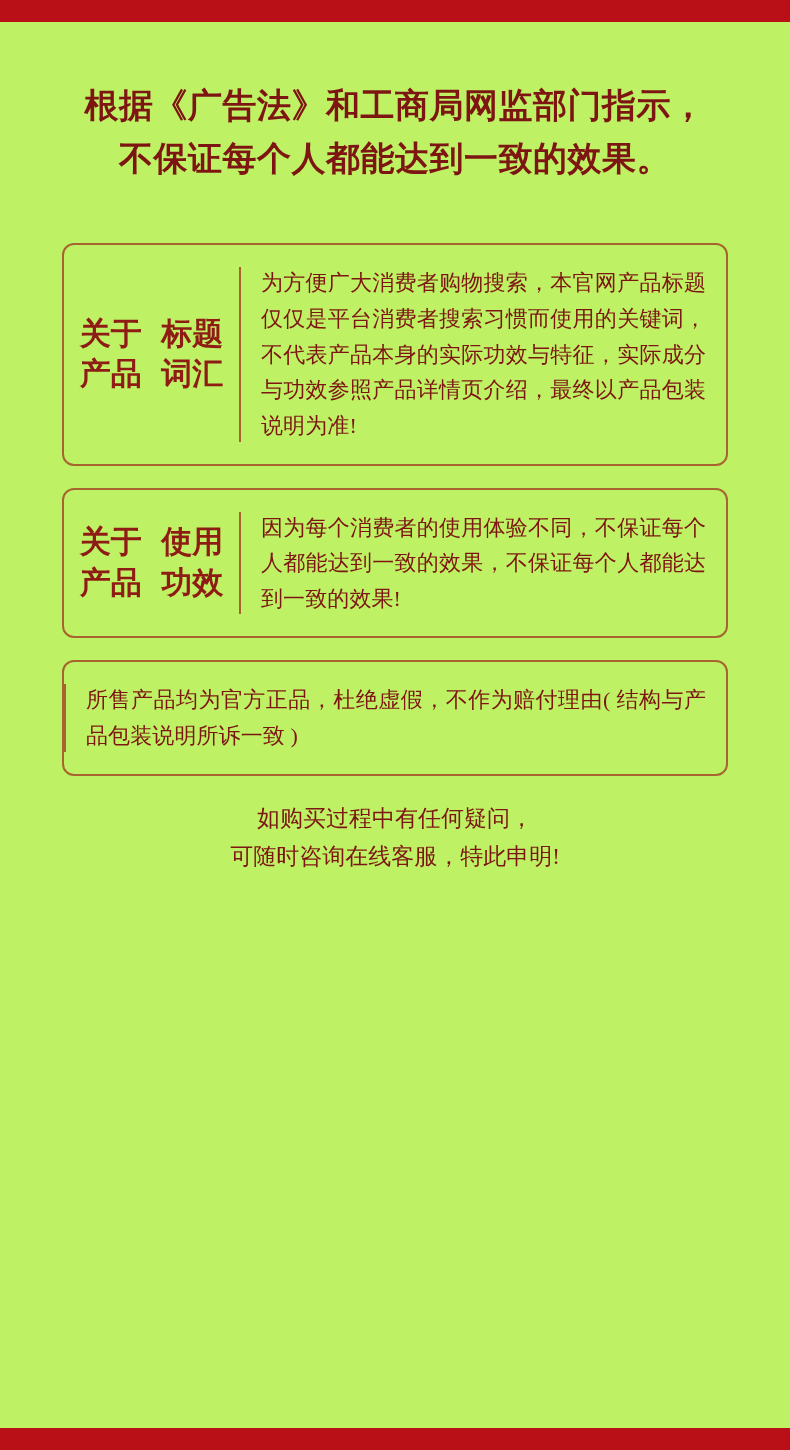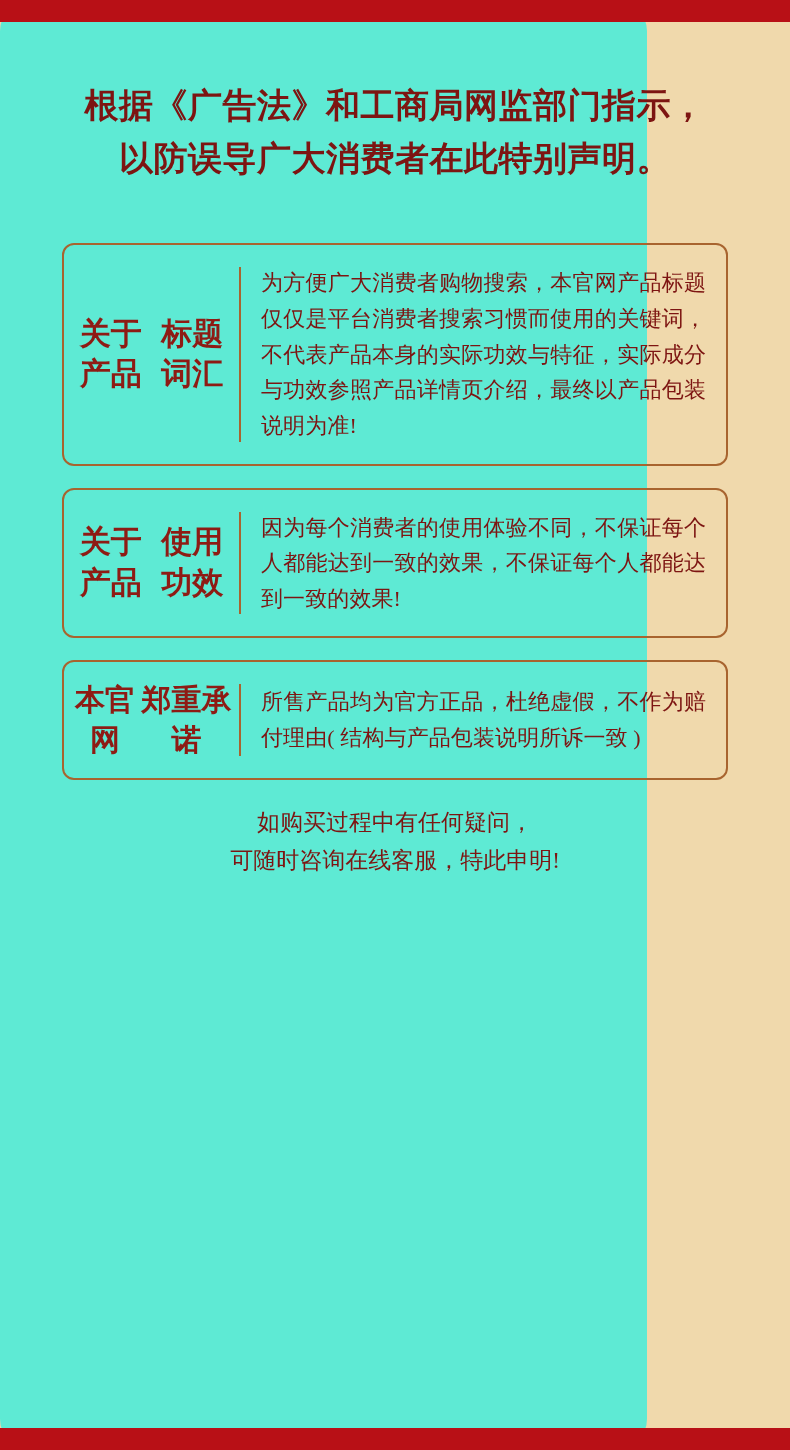--- a/index.html
+++ b/index.html
@@ -9,25 +9,24 @@
   body {
     width: 790px;
     height: 1450px;
     background: #f0d9ac;
     font-family: "Liberation Serif", "DejaVu Serif", serif;
     color: #7a1411;
     overflow: hidden;
   }
   .page {
     position: relative;
-    width: 647px;
+    width: 790px;
     height: 1450px;
-    background: #5eead4;
+    background: #bef264;
     box-sizing: border-box;
-    border-radius: 31px;
   }
   .bar-top {
     position: absolute;
     top: 0;
     left: 0;
     width: 790px;
     height: 22px;
     background: #b81016;
   }
   .bar-bottom {
@@ -135,21 +134,21 @@
 <body>
 
 <div class="page">
 
   <div class="bar-top"></div>
 
   <div class="content">
 
     <div class="headline">
       <span class="line">根据《广告法》和工商局网监部门指示，</span>
-      <span class="line">以防误导广大消费者在此特别声明。</span>
+      <span class="line">不保证每个人都能达到一致的效果。</span>
     </div>
 
 
 
     <div class="cards">
 
       <div class="card card-1">
         <div class="card-title">
           <span>关于产品</span>
           <span>标题词汇</span>
@@ -161,24 +160,20 @@
       <div class="card card-2">
         <div class="card-title">
           <span>关于产品</span>
           <span>使用功效</span>
         </div>
         <div class="card-divider"></div>
         <div class="card-body">因为每个消费者的使用体验不同，不保证每个人都能达到一致的效果，不保证每个人都能达到一致的效果!</div>
       </div>
 
       <div class="card card-3">
-        <div class="card-title">
-          <span>本官网</span>
-          <span>郑重承诺</span>
-        </div>
         <div class="card-divider"></div>
         <div class="card-body">所售产品均为官方正品，杜绝虚假，不作为赔付理由( 结构与产品包装说明所诉一致 )</div>
       </div>
 
     </div>
 
     <div class="footer">
       <span class="fline">如购买过程中有任何疑问，</span>
       <span class="fline">可随时咨询在线客服，特此申明!</span>
     </div>

